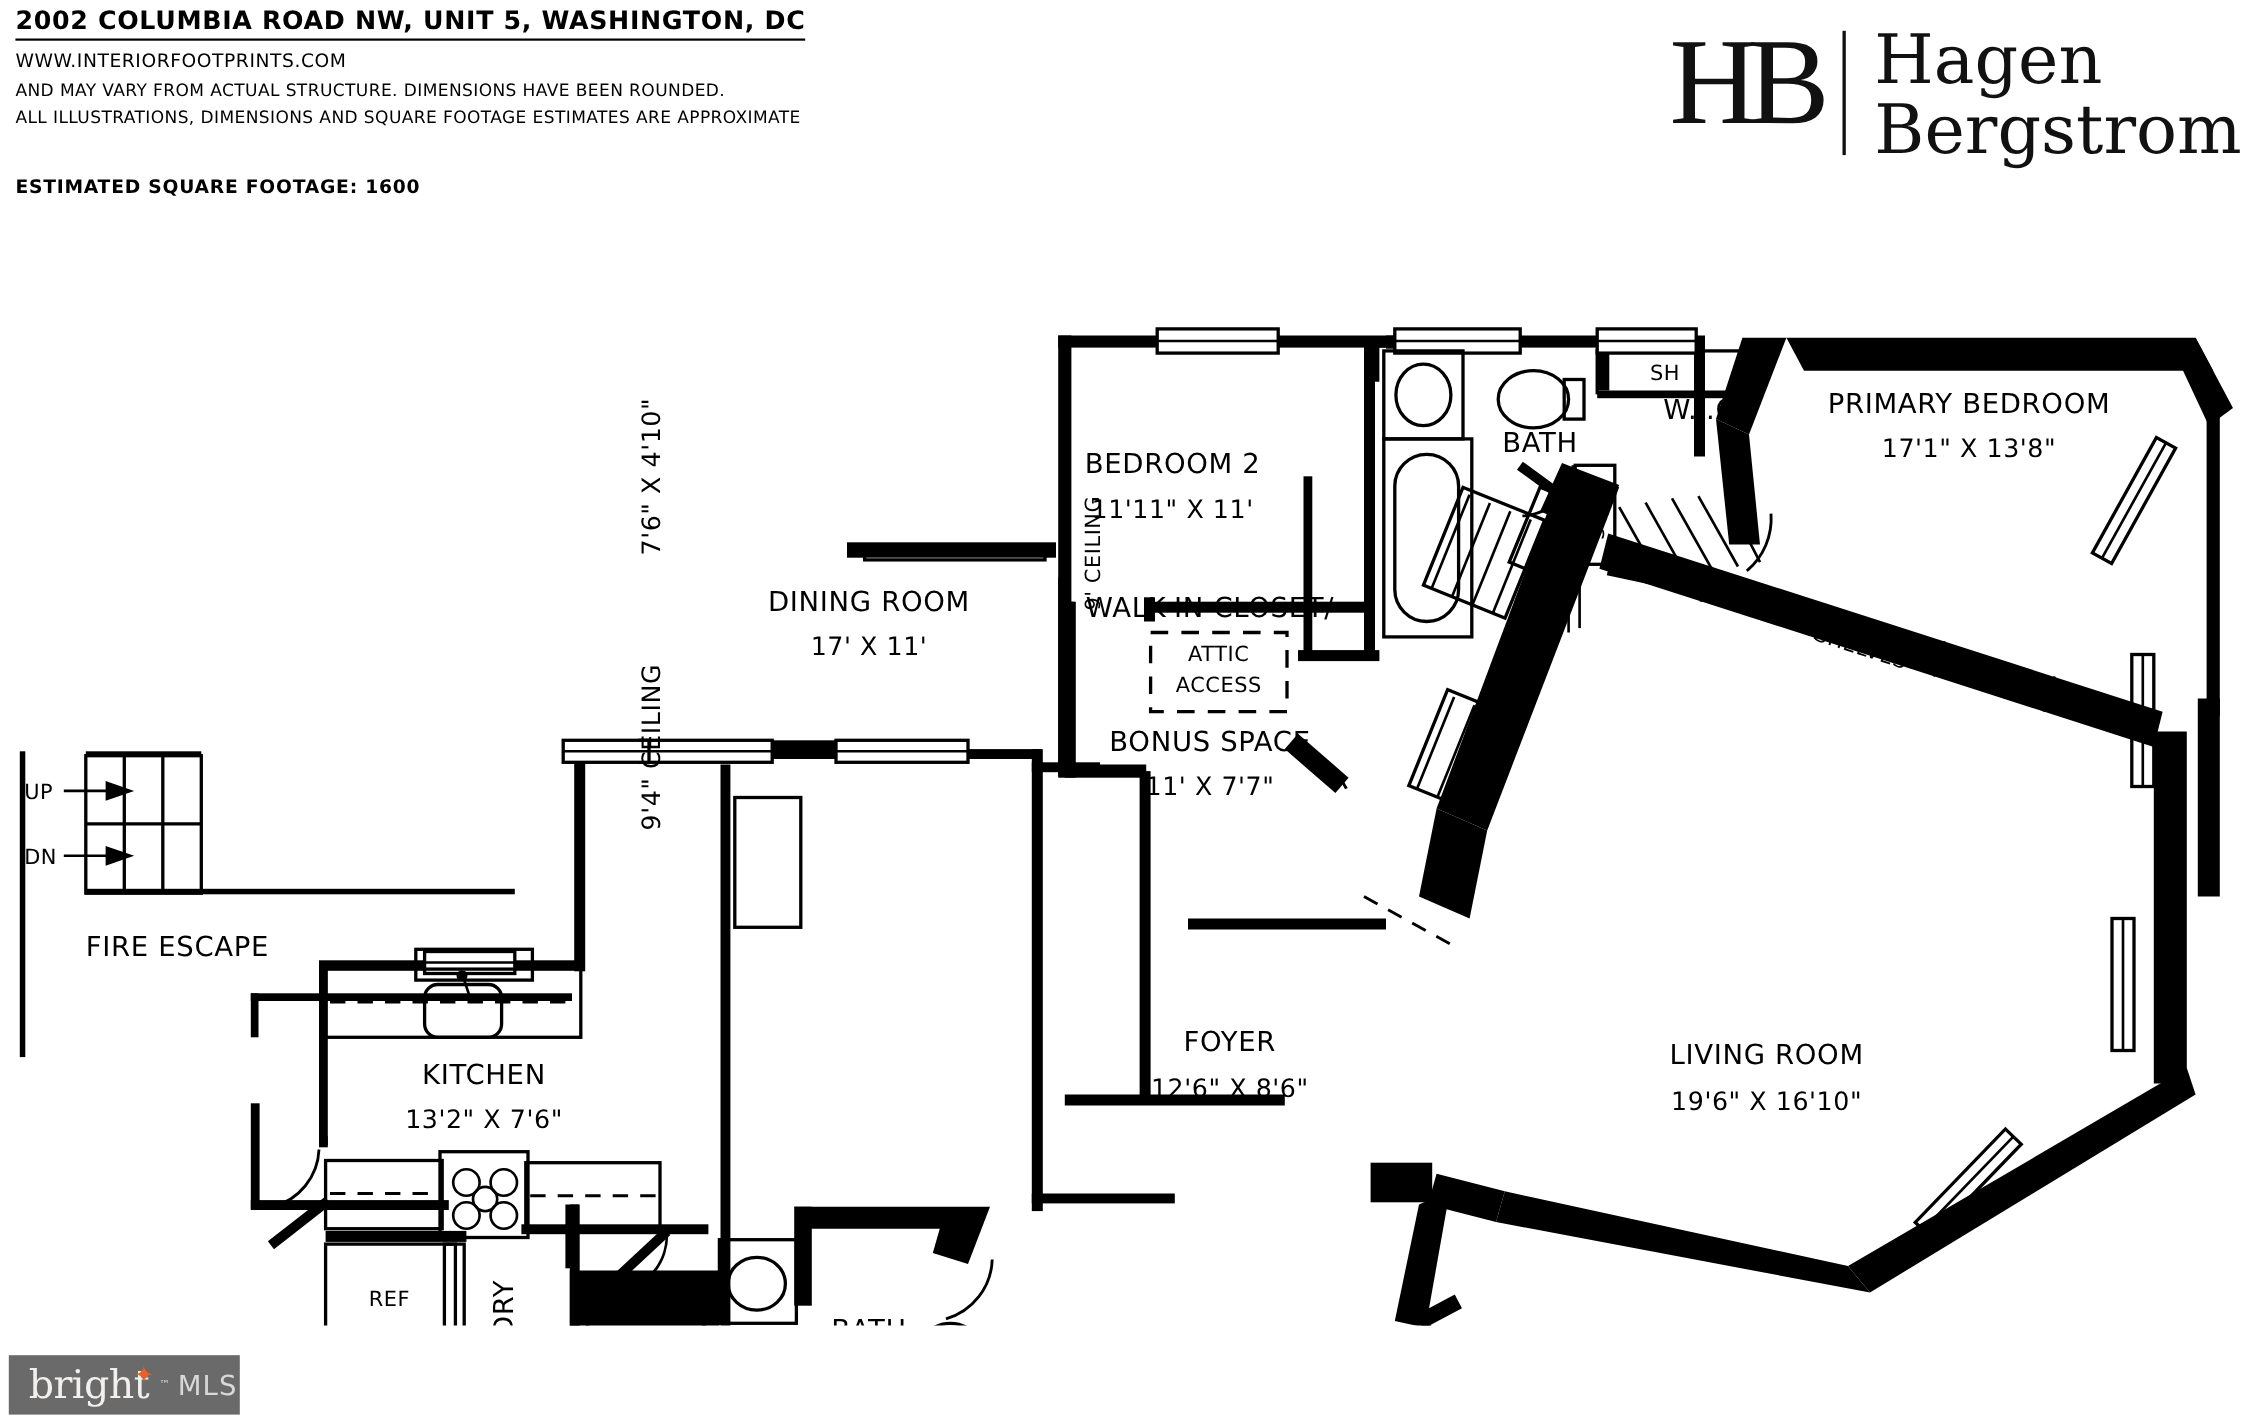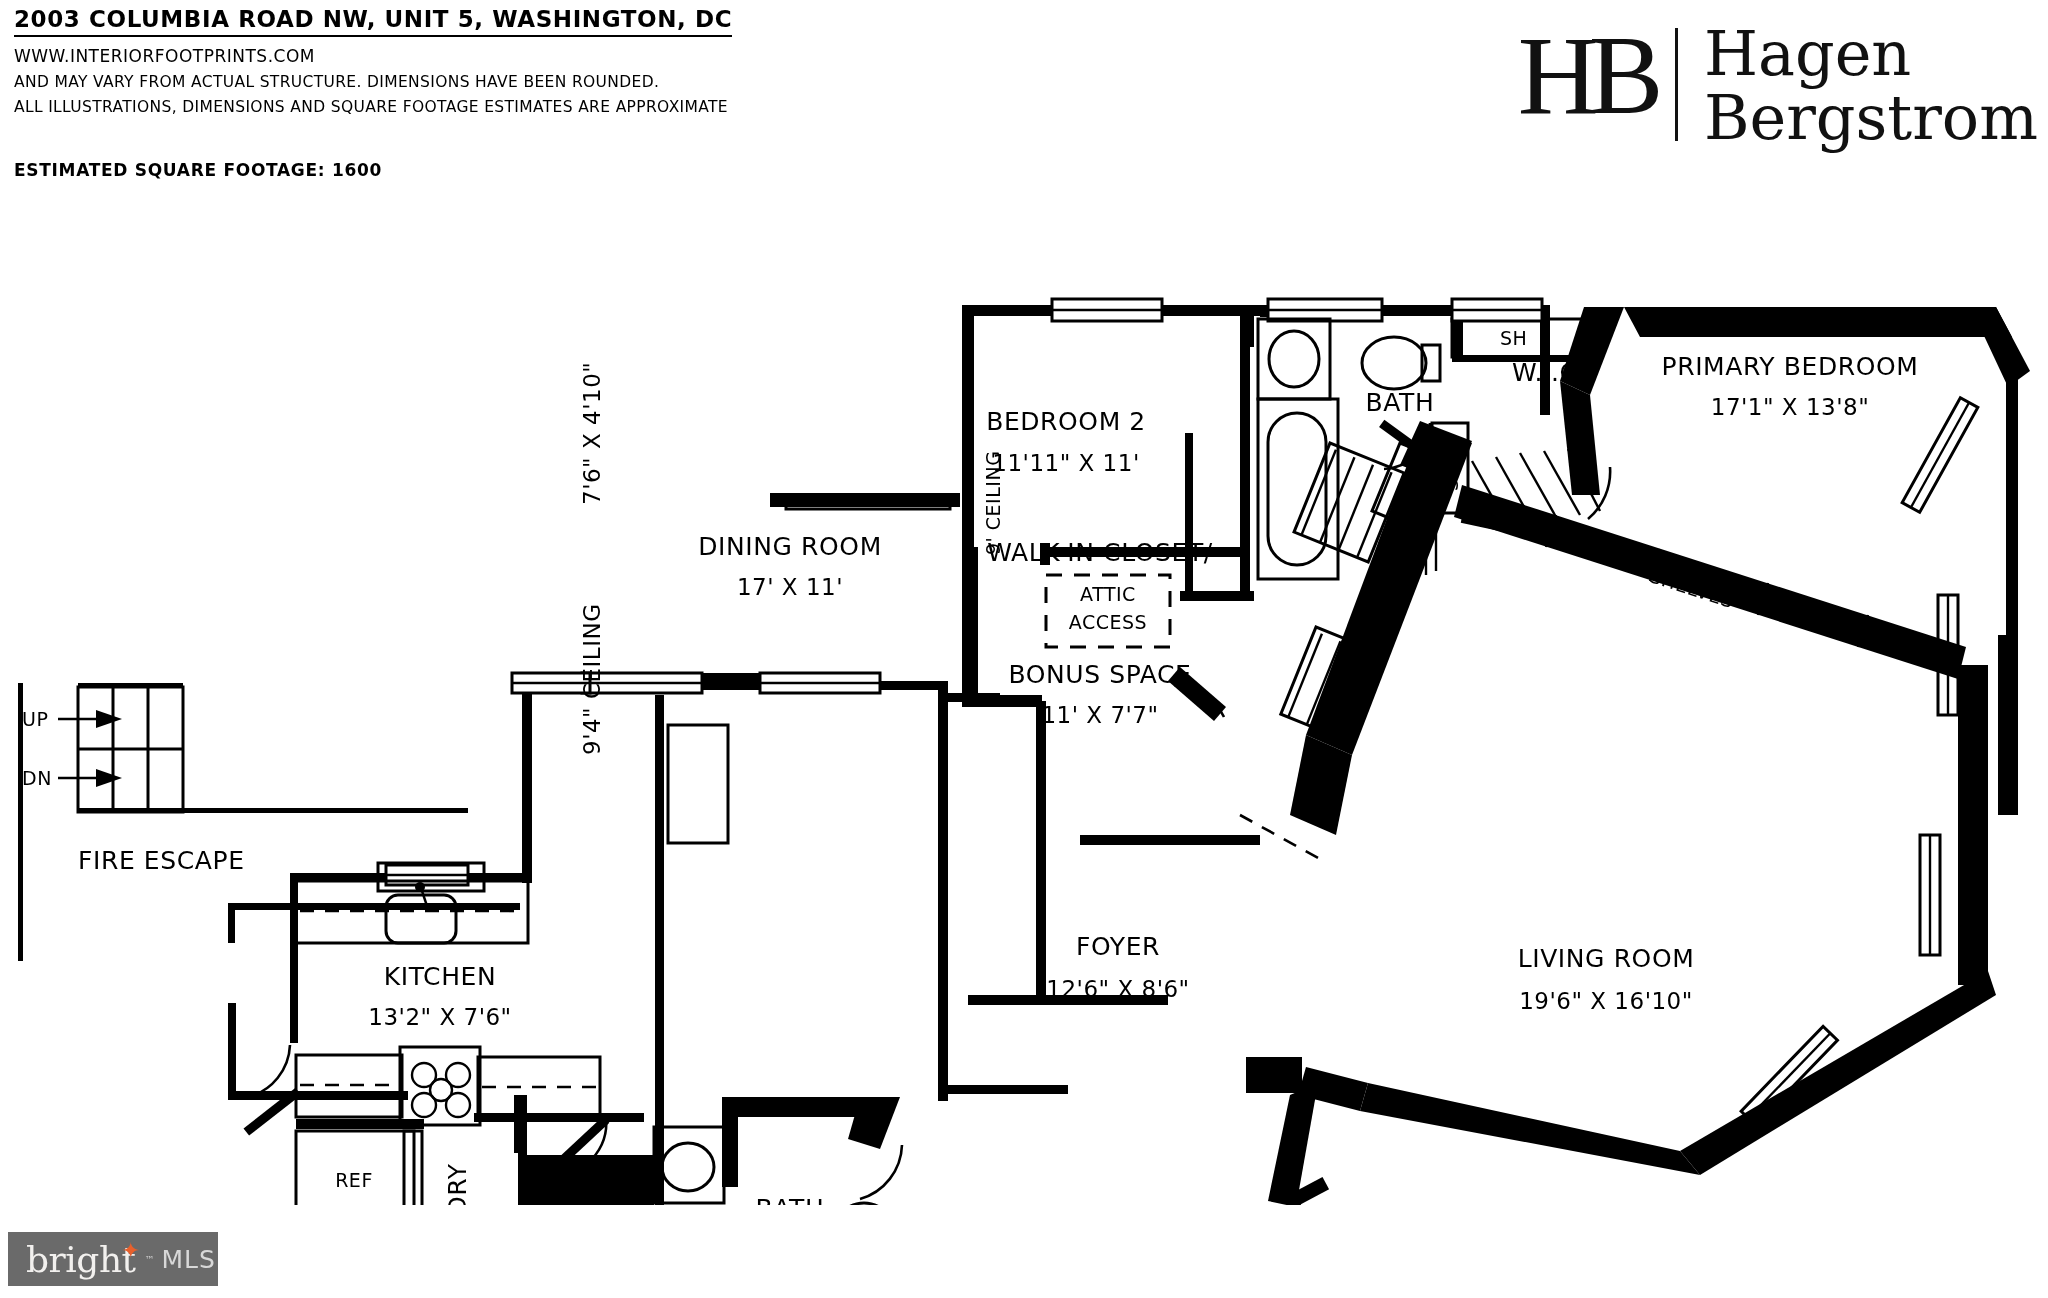--- a/index.html
+++ b/index.html
@@ -57,21 +57,21 @@
     font-family:"DejaVu Serif", serif;font-size:36px;color:#f2f0ee;position:relative;letter-spacing:-.5px;
   }
   #mls-star{position:absolute;right:-4px;top:1px;color:#e8602c;font-size:22px;line-height:1;}
   #mls-tm{font-size:10px;color:#cfcfcf;vertical-align:super;margin-left:9px;font-family:"DejaVu Sans",sans-serif;}
   #mls-mls{font-family:"DejaVu Sans", sans-serif;font-size:25px;color:#d8d8d8;margin-left:7px;letter-spacing:1px;}
 </style>
 </head>
 <body>
 
 <div id="header">
-  <div id="addr-title">2003 COLUMBIA ROAD NW, UNIT 5, WASHINGTON, DC</div>
+  <div id="addr-title">2002 COLUMBIA ROAD NW, UNIT 5, WASHINGTON, DC</div>
   <div id="website">WWW.INTERIORFOOTPRINTS.COM</div>
   <div class="disclaimer">AND MAY VARY FROM ACTUAL STRUCTURE. DIMENSIONS HAVE BEEN ROUNDED.</div>
   <div class="disclaimer">ALL ILLUSTRATIONS, DIMENSIONS AND SQUARE FOOTAGE ESTIMATES ARE APPROXIMATE</div>
   <div id="sqft">ESTIMATED SQUARE FOOTAGE: 1600</div>
 </div>
 
 <div id="logo">
   <div id="logo-mark">HB</div>
   <div id="logo-rule"></div>
   <div id="logo-words">

